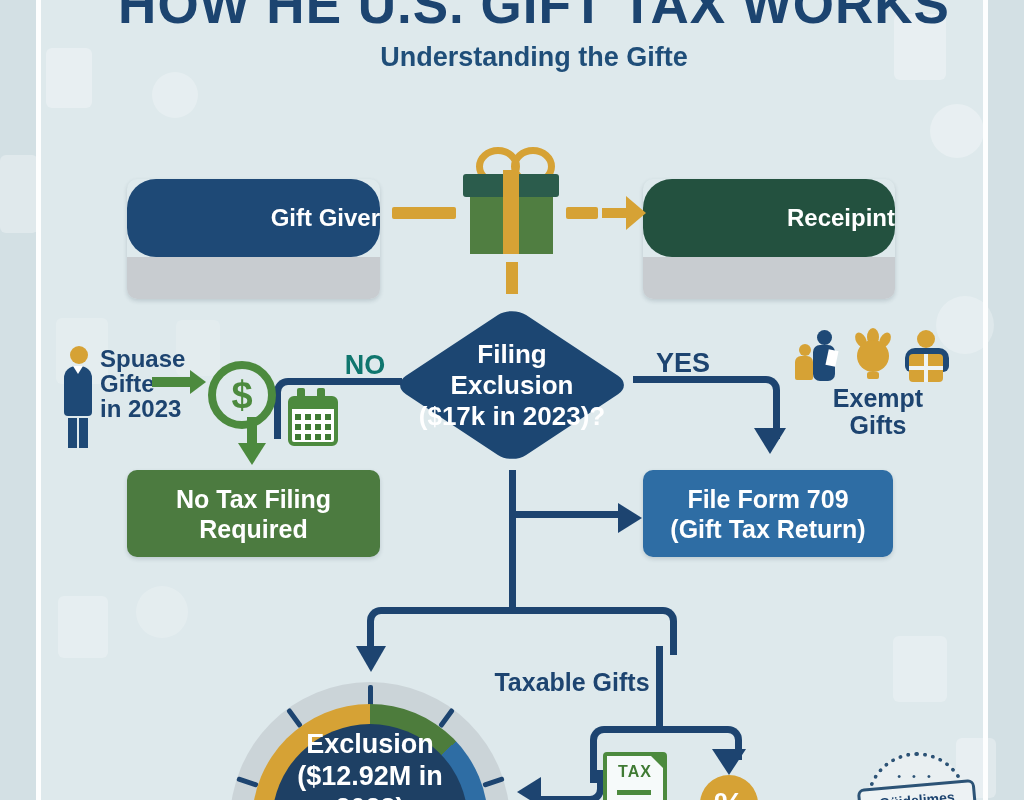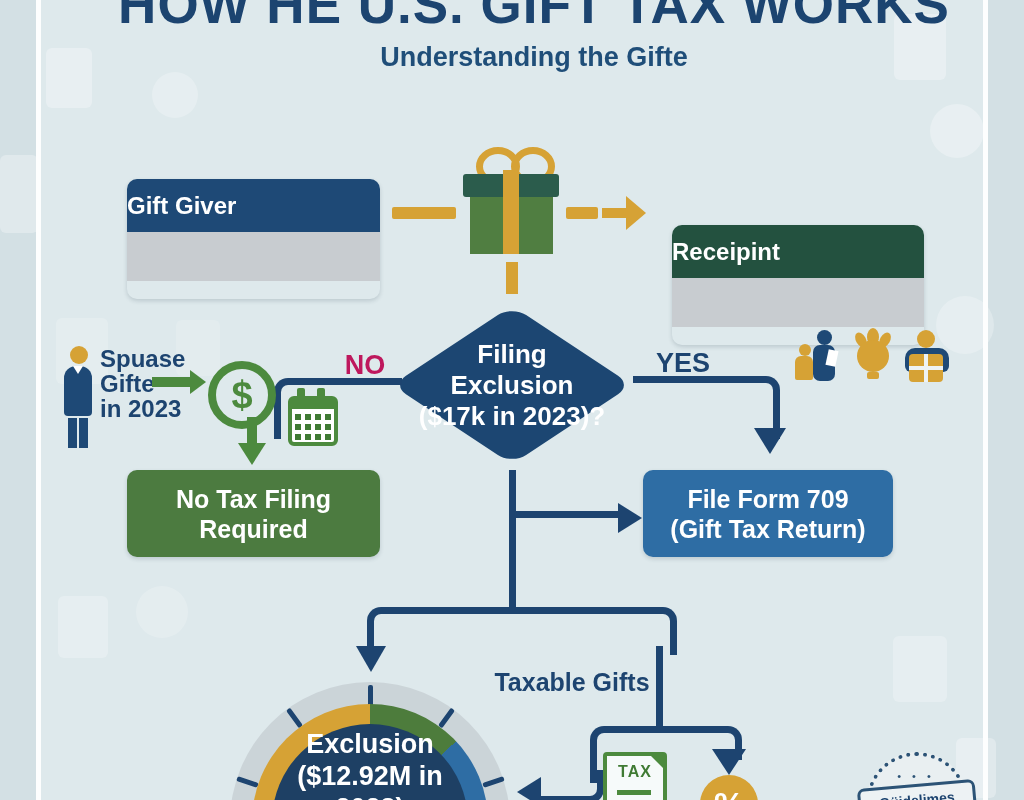--- a/index.html
+++ b/index.html
@@ -25,26 +25,26 @@
   #wm9{left:956px;top:738px;width:40px;height:60px;}
   #wm10{left:152px;top:72px;width:46px;height:46px;opacity:.25;}
   #wm11{left:136px;top:586px;width:52px;height:52px;opacity:.2;}
   #wm12{left:176px;top:320px;width:44px;height:56px;opacity:.15;}
   
   #title{left:0;right:0;top:-26px;text-align:center;font-size:53px;font-weight:800;
          color:#1c4470;letter-spacing:1px;white-space:nowrap;}
   #subtitle{left:0;right:0;top:42px;text-align:center;font-size:27px;font-weight:600;color:#1f4e79;}
   
   .nodebox{border-radius:10px;overflow:hidden;box-shadow:0 2px 4px rgba(40,60,80,.18);}
-  .nodebox .head{height:53px;display:flex;align-items:center;justify-content:flex-start;
-                 color:#fff;font-size:24px;font-weight:700;}
+  .nodebox .head{height:78px;display:flex;align-items:center;justify-content:flex-end;
+                 color:#fff;font-size:24px;font-weight:700;border-radius:29px;}
   .nodebox .foot{height:49px;background:#c8ccd0;}
   #giver-box{left:127px;top:179px;width:253px;height:120px;}
   #giver-box .head{background:#1e4976;}
-  #recipient-box{left:672px;top:179px;width:252px;height:120px;margin-top:46px;}
+  #recipient-box{left:643px;top:179px;width:252px;height:120px;}
   #recipient-box .head{background:#23513f;}
   
   .gold{background:#d6a235;}
   #dash1{left:392px;top:207px;width:64px;height:12px;border-radius:2px;}
   #dash2{left:566px;top:207px;width:32px;height:12px;border-radius:2px;}
   #gold-shaft{left:602px;top:208px;width:26px;height:10px;}
   #gold-head{left:626px;top:196px;width:0;height:0;border-top:17px solid transparent;
              border-bottom:17px solid transparent;border-left:20px solid #d6a235;}
   #bow-l{left:476px;top:147px;width:30px;height:25px;border:7px solid #d6a235;border-radius:50%;}
   #bow-r{left:511px;top:147px;width:30px;height:25px;border:7px solid #d6a235;border-radius:50%;}
@@ -61,21 +61,21 @@
                 align-items:center;justify-content:center;color:#fff;font-size:26px;font-weight:700;
                 line-height:31px;text-align:center;}
   
   .navy{background:#1d4470;}
   #no-path{left:274px;top:378px;width:121px;height:54px;border-top:7px solid #1d4470;
            border-left:7px solid #1d4470;border-top-left-radius:14px;}
   #yes-path{left:633px;top:376px;width:140px;height:56px;border-top:7px solid #1d4470;
             border-right:7px solid #1d4470;border-top-right-radius:14px;}
   #yes-arrow{left:754px;top:428px;width:0;height:0;border-left:16px solid transparent;
              border-right:16px solid transparent;border-top:26px solid #1d4470;}
-  #no-label{left:330px;top:350px;width:70px;text-align:center;font-size:27px;font-weight:800;color:#be185d;}
+  #no-label{left:330px;top:350px;width:70px;text-align:center;font-size:27px;font-weight:800;color:#0f766e;}
   #yes-label{left:648px;top:348px;width:70px;text-align:center;font-size:27px;font-weight:800;color:#1d4470;}
   #center-vert{left:509px;top:470px;width:7px;height:140px;}
   #branch-shaft{left:512px;top:511px;width:106px;height:7px;}
   #branch-arrow{left:618px;top:503px;width:0;height:0;border-top:15px solid transparent;
                 border-bottom:15px solid transparent;border-left:24px solid #1d4470;}
   #main-h{left:367px;top:607px;width:296px;height:41px;border-top:7px solid #1d4470;
           border-left:7px solid #1d4470;border-right:7px solid #1d4470;border-radius:14px 14px 0 0;}
   #gauge-arrow{left:356px;top:646px;width:0;height:0;border-left:15px solid transparent;
                border-right:15px solid transparent;border-top:26px solid #1d4470;}
   #right-vert{left:656px;top:646px;width:7px;height:87px;}
@@ -285,20 +285,24 @@
     <span class="ei-gold" id="i2pl"></span>
     <span class="ei-gold" id="i2pr"></span>
     <span class="ei-gold" id="i2bu"></span>
     <span class="ei-gold" id="i2ba"></span>
     <span class="ei-gold" id="i3hd"></span>
     <span class="ei-navy" id="i3sh"></span>
     <span class="ei-gold" id="i3gf"></span>
     <span id="i3cv"></span>
       <span id="i3ch"></span>
   </div>
+  <div class="abs" id="exempt-text">
+    <div>Exempt</div>
+    <div>Gifts</div>
+  </div>
 
   <div class="abs resbox" id="no-tax-box">
     <span>No Tax Filing</span>
     <span>Required</span>
   </div>
   <div class="abs resbox" id="file-box">
     <span>File Form 709</span>
     <span>(Gift Tax Return)</span>
   </div>
 

